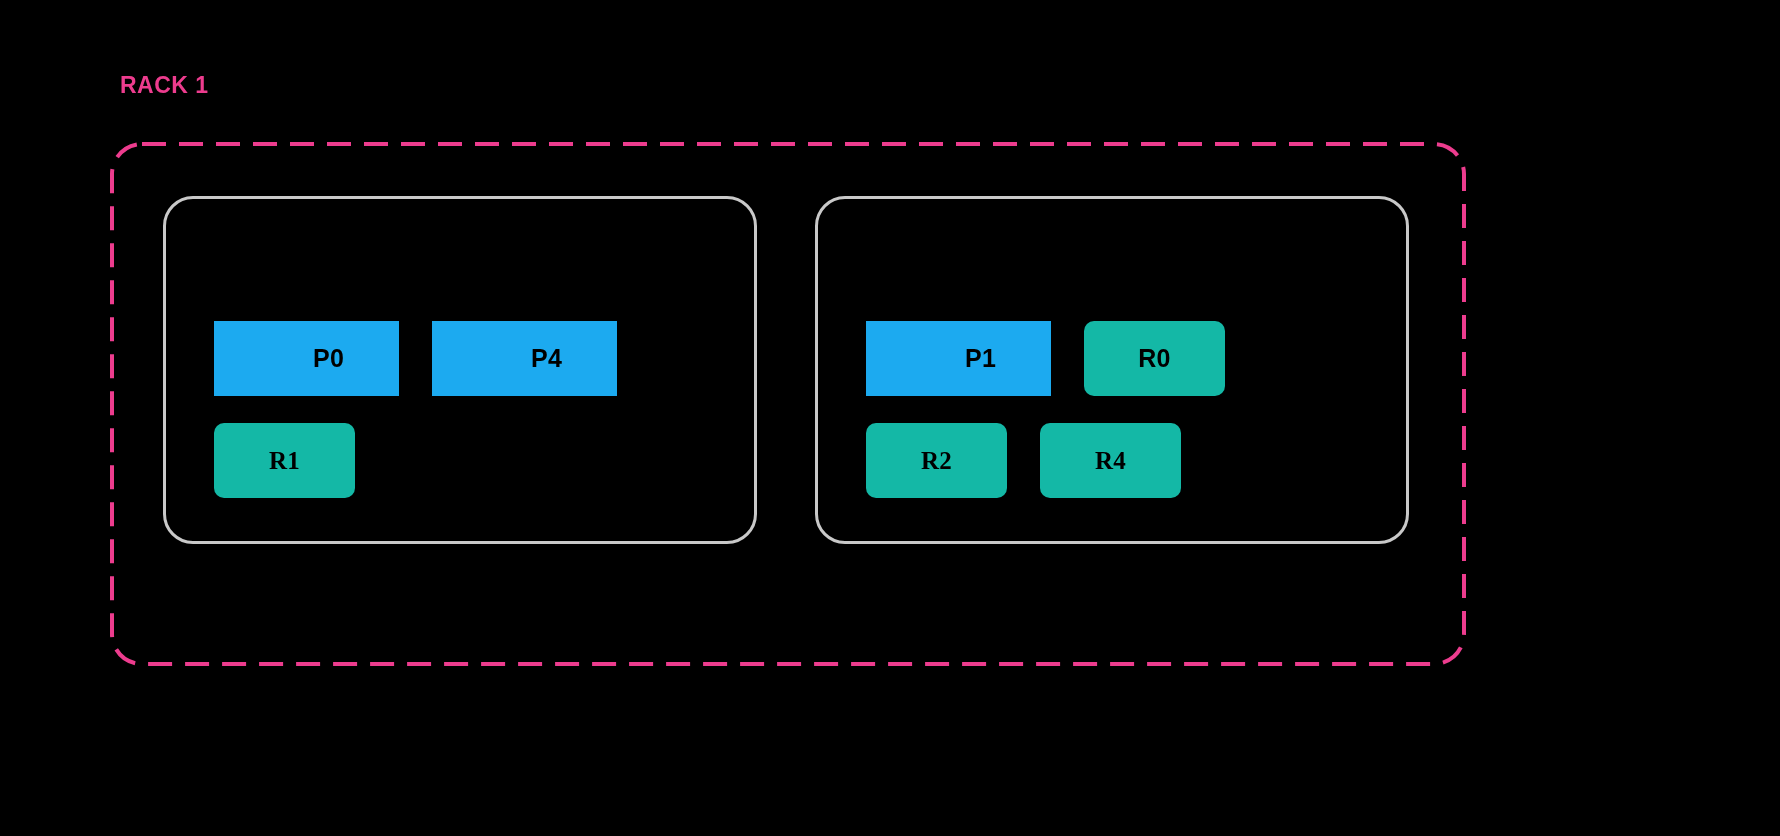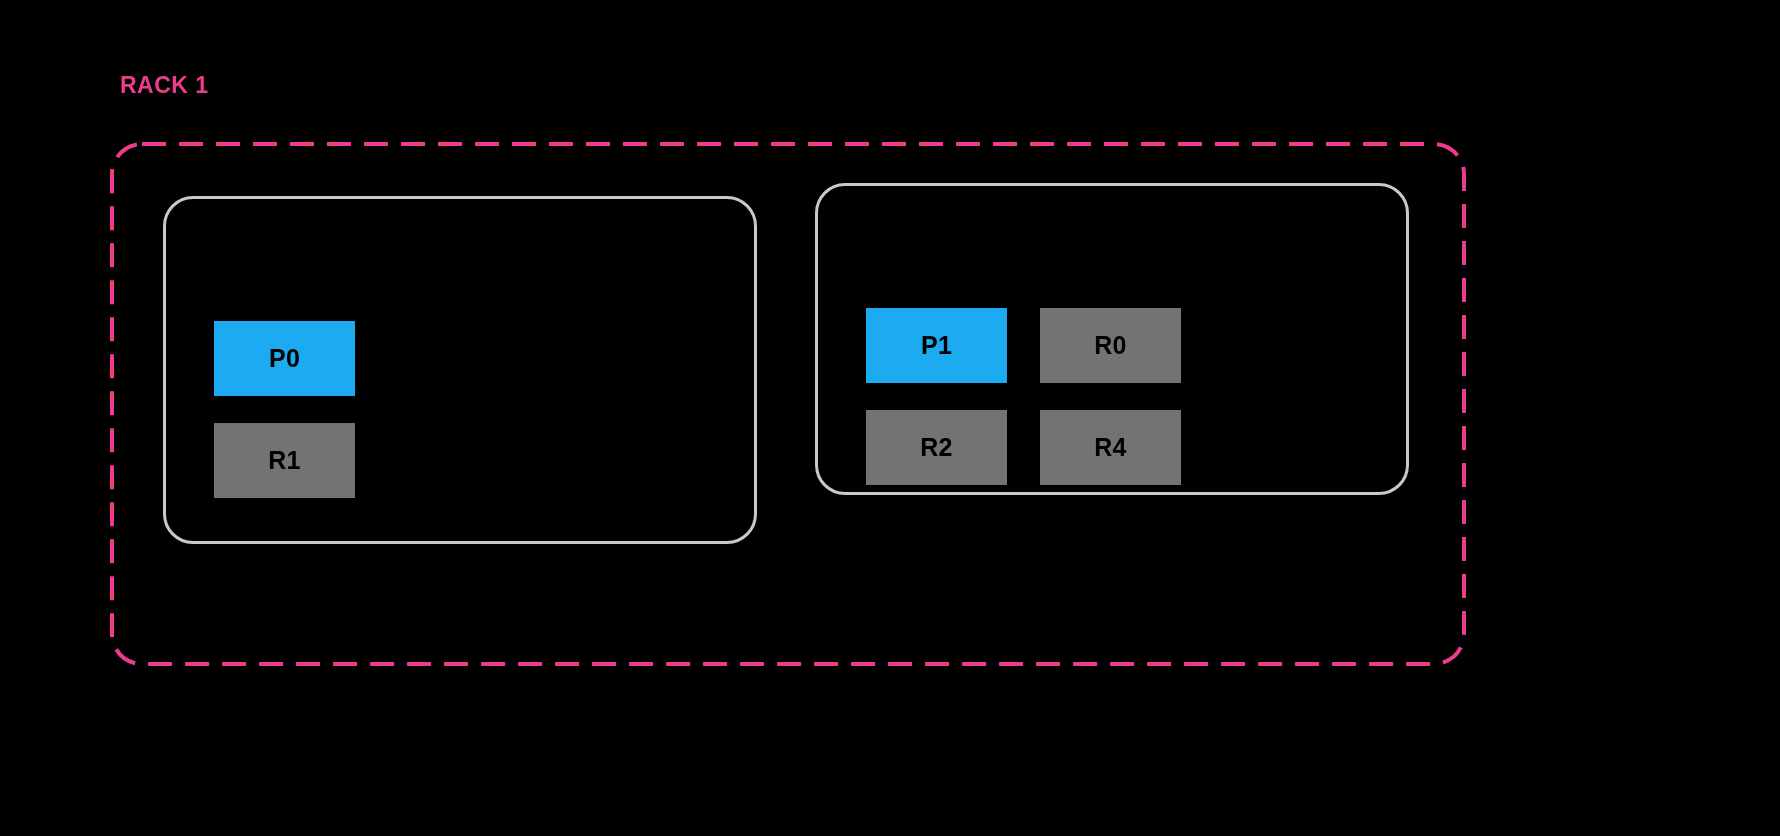--- a/index.html
+++ b/index.html
@@ -54,70 +54,71 @@
 
   
   .node {
     position: absolute;
     box-sizing: border-box;
     border: 3px solid #C9C9C9;
     border-radius: 30px;
     background: #000000;
   }
   #node-0 { left: 163px; top: 196px; width: 594px; height: 348px; }
-  #node-1 { left: 815px; top: 183px; width: 594px; height: 312px; }
+  #node-1 { left: 815px; top: 196px; width: 594px; height: 348px; }
 
   
   .shard-grid {
     position: absolute;
     left: 48px;
     top: 122px;
     width: 500px;
   }
   .shard-row {
     display: flex;
     gap: 33px;
     margin-bottom: 27px;
   }
-  .shard-row:last-child { margin-bottom: 0; }
+  .shard-row:last-child { margin-bottom: 0; font-family: Liberation Serif, serif; }
 
   .shard {
     width: 141px;
     height: 75px;
     display: flex;
     align-items: center;
     justify-content: center;
     font-size: 25px;
     font-weight: bold;
     color: #000000;
     letter-spacing: 0.3px;
     line-height: 1;
     user-select: none;
   }
-  .shard.primary { background: #1CAAF0; }
-  .shard.replica { background: #737373; }
+  .shard.primary { background: #1CAAF0; padding-left: 44px; }
+  .shard.replica { background: #14b8a6; border-radius: 10px; }
 </style>
 </head>
 <body>
 
 <div id="stage">
 
   <div class="rack-label">RACK 1</div>
 
   <div class="rack-boundary">
     <svg viewBox="0 0 1356 524" preserveAspectRatio="none" aria-hidden="true">
       <rect x="2" y="2" width="1352" height="520" rx="30" ry="30" fill="none" stroke="#ED3C8E" stroke-width="4" stroke-dasharray="24 13" stroke-linecap="butt"></rect>
     </svg>
   </div>
 
   <div class="node" id="node-0">
     <div class="shard-grid">
 
       <div class="shard-row">
         <div class="shard primary">P0</div>
+        <div class="shard primary">P4</div>
       </div>
 
       <div class="shard-row">
         <div class="shard replica">R1</div>
       </div>
 
     </div>
   </div>
 
   <div class="node" id="node-1">

